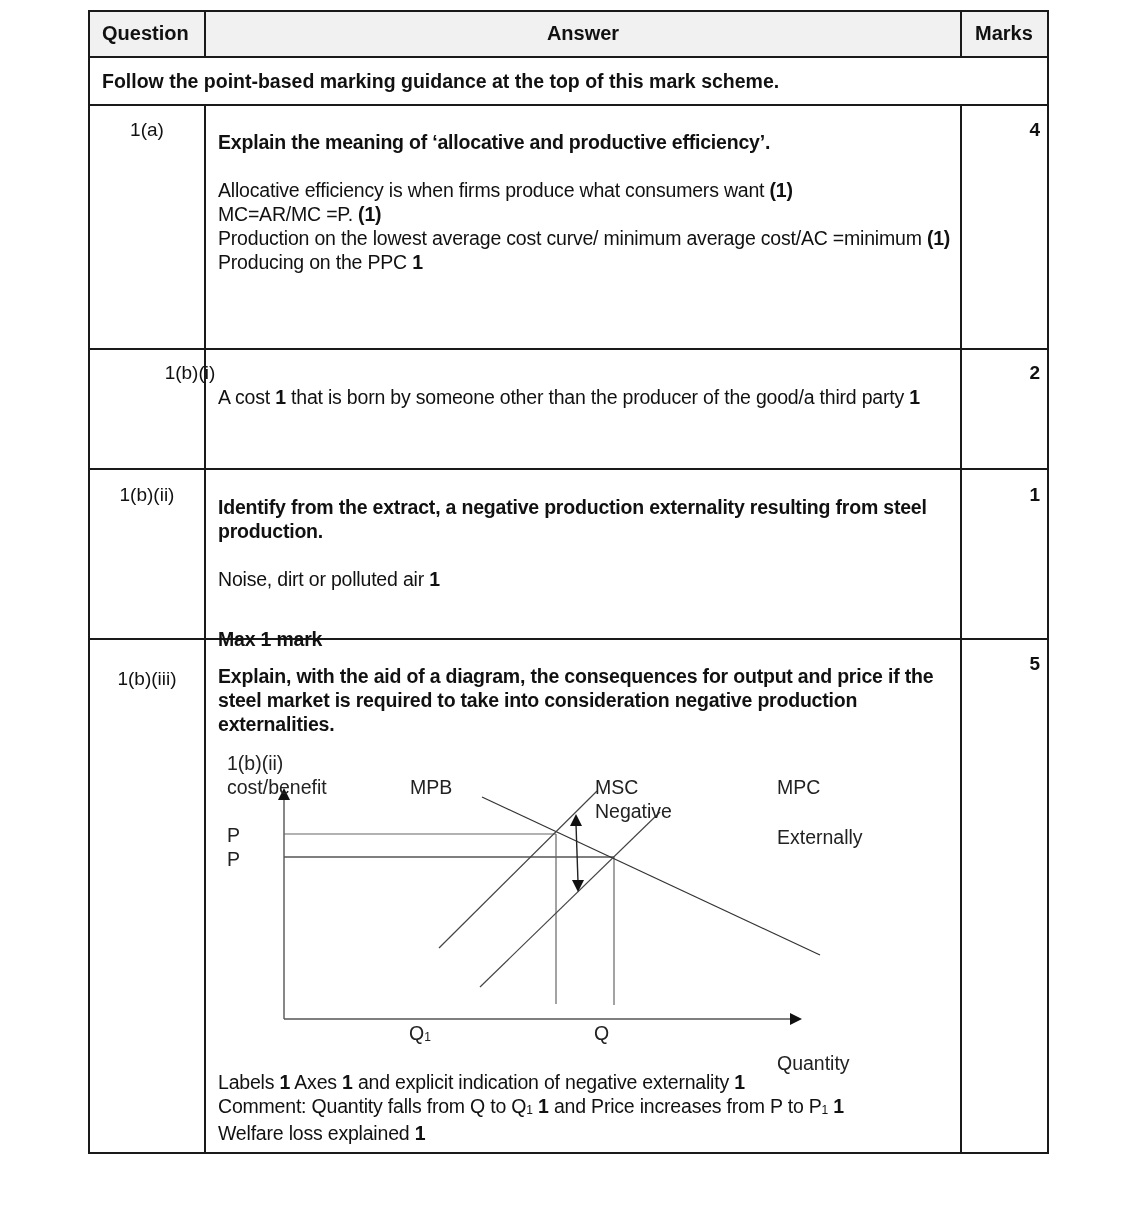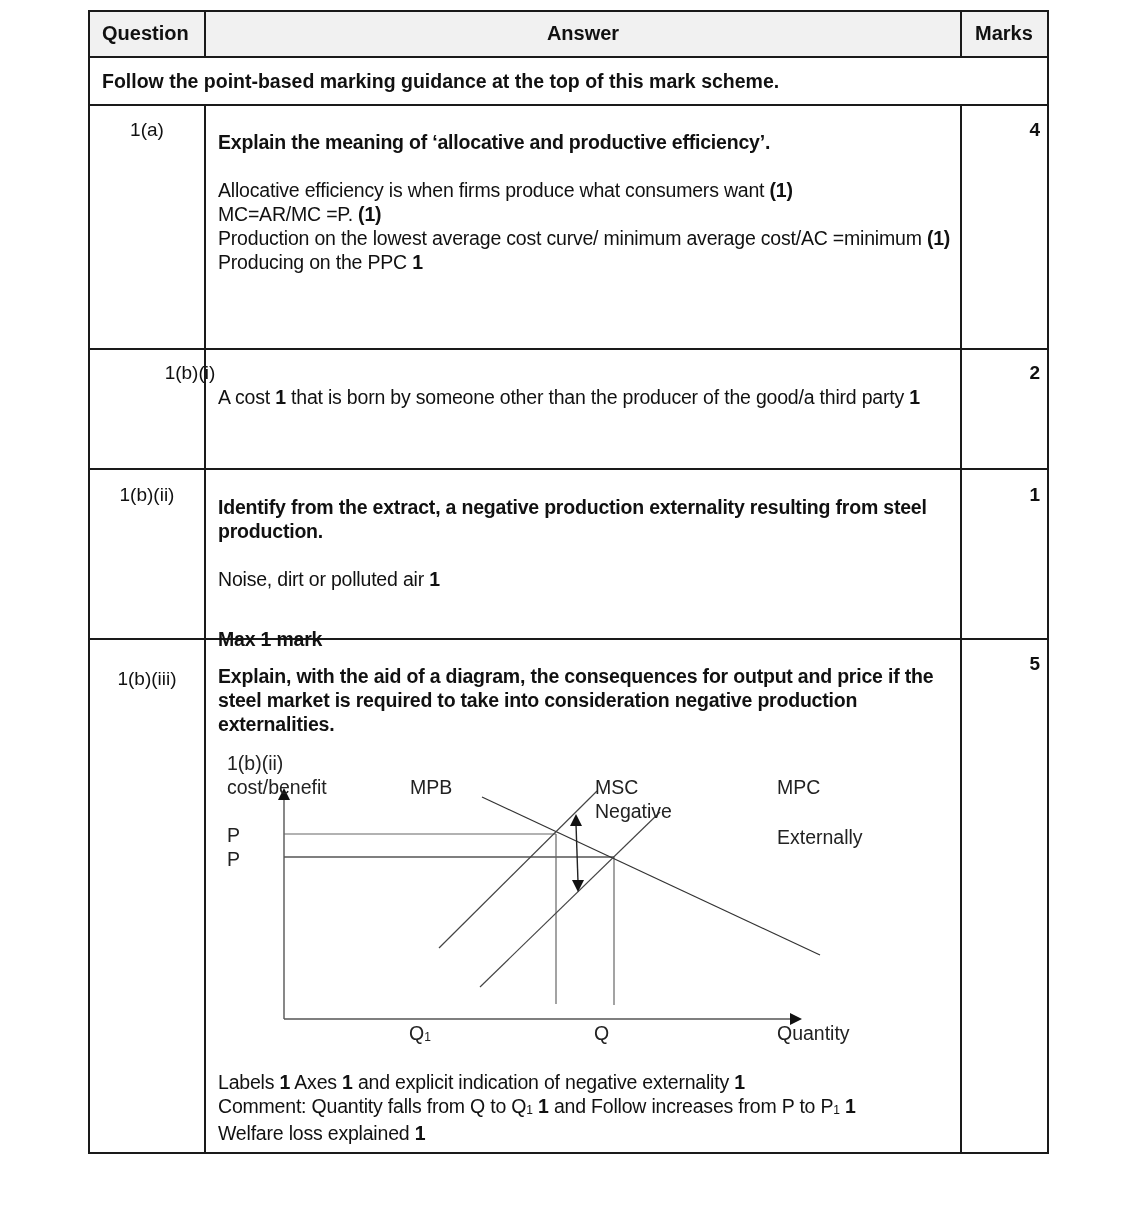--- a/index.html
+++ b/index.html
@@ -114,20 +114,20 @@
   <div class="diag-label" style="left:227px; top:776px;">cost/benefit</div>
   <div class="diag-label" style="left:410px; top:776px;">MPB</div>
   <div class="diag-label" style="left:595px; top:776px;">MSC</div>
   <div class="diag-label" style="left:595px; top:800px;">Negative</div>
   <div class="diag-label" style="left:777px; top:776px;">MPC</div>
   <div class="diag-label" style="left:777px; top:826px;">Externally</div>
   <div class="diag-label" style="left:227px; top:824px;">P</div>
   <div class="diag-label" style="left:227px; top:848px;">P</div>
   <div class="diag-label" style="left:409px; top:1022px;"><span>Q</span><sub class="s">1</sub></div>
   <div class="diag-label" style="left:594px; top:1022px;">Q</div>
-  <div class="diag-label" style="left:777px; top:1022px;">Quantity</div>
+  <div class="diag-label" style="left:777px; top:1052px;">Quantity</div>
 </div>
 
 <div class="ans" style="top:1070px;">
   <span class="para"><span>Labels </span><b>1</b><span> Axes </span><b>1</b><span> and explicit indication of negative externality </span><b>1</b></span>
-  <span class="para"><span>Comment: Quantity falls from Q to Q</span><sub class="s">1</sub><b> 1</b><span> and Follow increases from P to P</span><sub class="s">1</sub><b> 1</b></span>
+  <span class="para"><span>Comment: Quantity falls from Q to Q</span><sub class="s">1</sub><b> 1</b><span> and Price increases from P to P</span><sub class="s">1</sub><b> 1</b></span>
   <span class="para"><span>Welfare loss explained </span><b>1</b></span>
 </div>
 
 </body></html>

